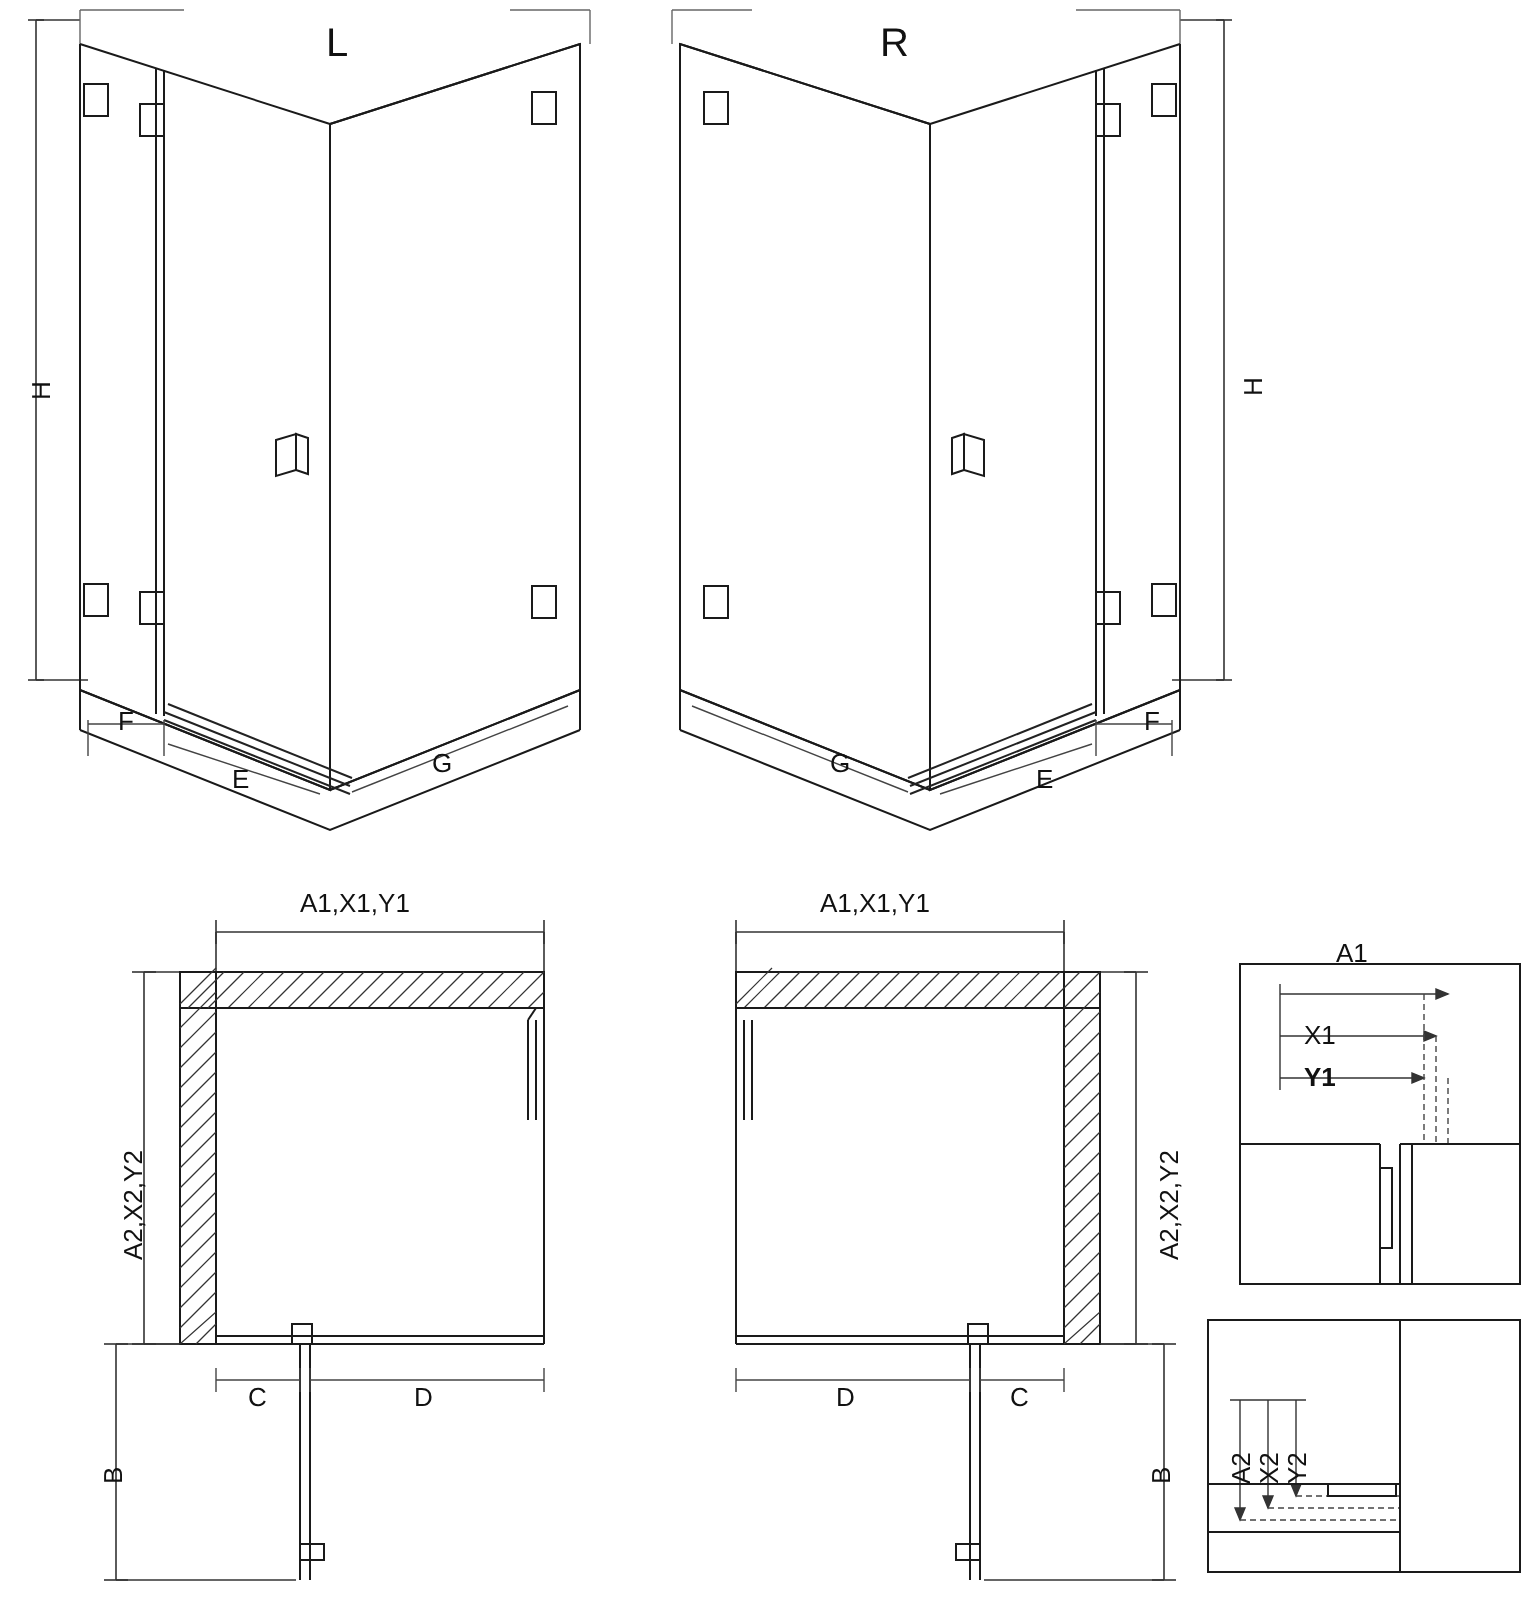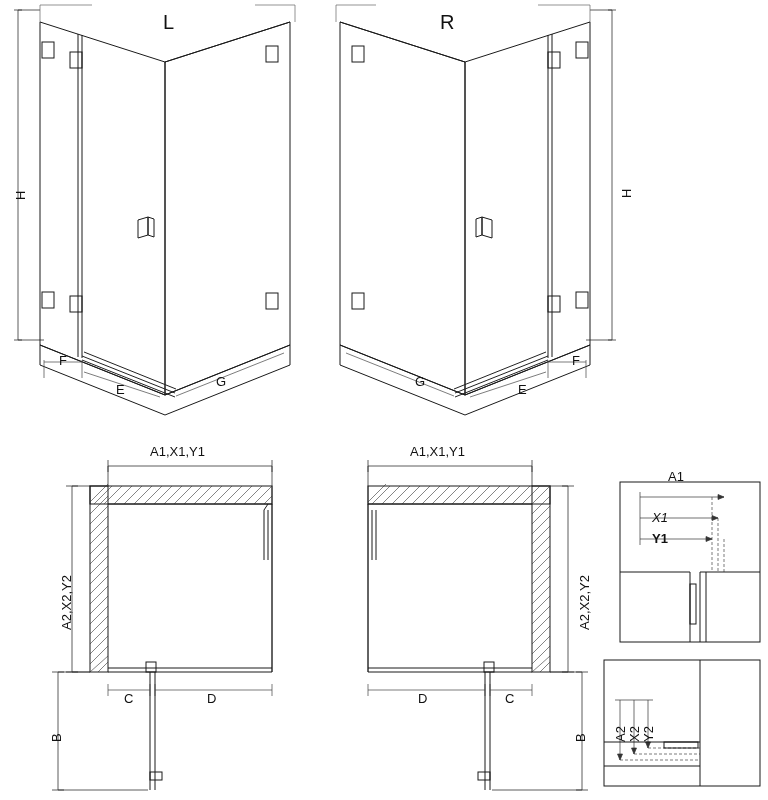--- a/index.html
+++ b/index.html
@@ -436,20 +436,20 @@
   <div class="lbl" style="left:207px;top:692px;">D</div>
   <div class="lbl rot" style="left:50px;top:742px;">B</div>
 
   <div class="lbl" style="left:410px;top:445px;">A1,X1,Y1</div>
   <div class="lbl rot" style="left:578px;top:630px;">A2,X2,Y2</div>
   <div class="lbl" style="left:418px;top:692px;">D</div>
   <div class="lbl" style="left:505px;top:692px;">C</div>
   <div class="lbl rot" style="left:574px;top:742px;">B</div>
 
   <div class="lbl" style="left:652px;top:470px;margin-left:16px;">A1</div>
-  <div class="lbl" style="left:652px;top:511px;font-style:italic;">X1</div>
+  <div class="lbl" style="left:652px;top:511px;">X1</div>
   <div class="lbl" style="left:652px;top:532px;font-weight:bold;">Y1</div>
 
   <div class="lbl rot" style="left:614px;top:742px;">A2</div>
   <div class="lbl rot" style="left:628px;top:742px;">X2</div>
   <div class="lbl rot" style="left:642px;top:742px;">Y2</div>
 
 </div>
 
 </body></html>

